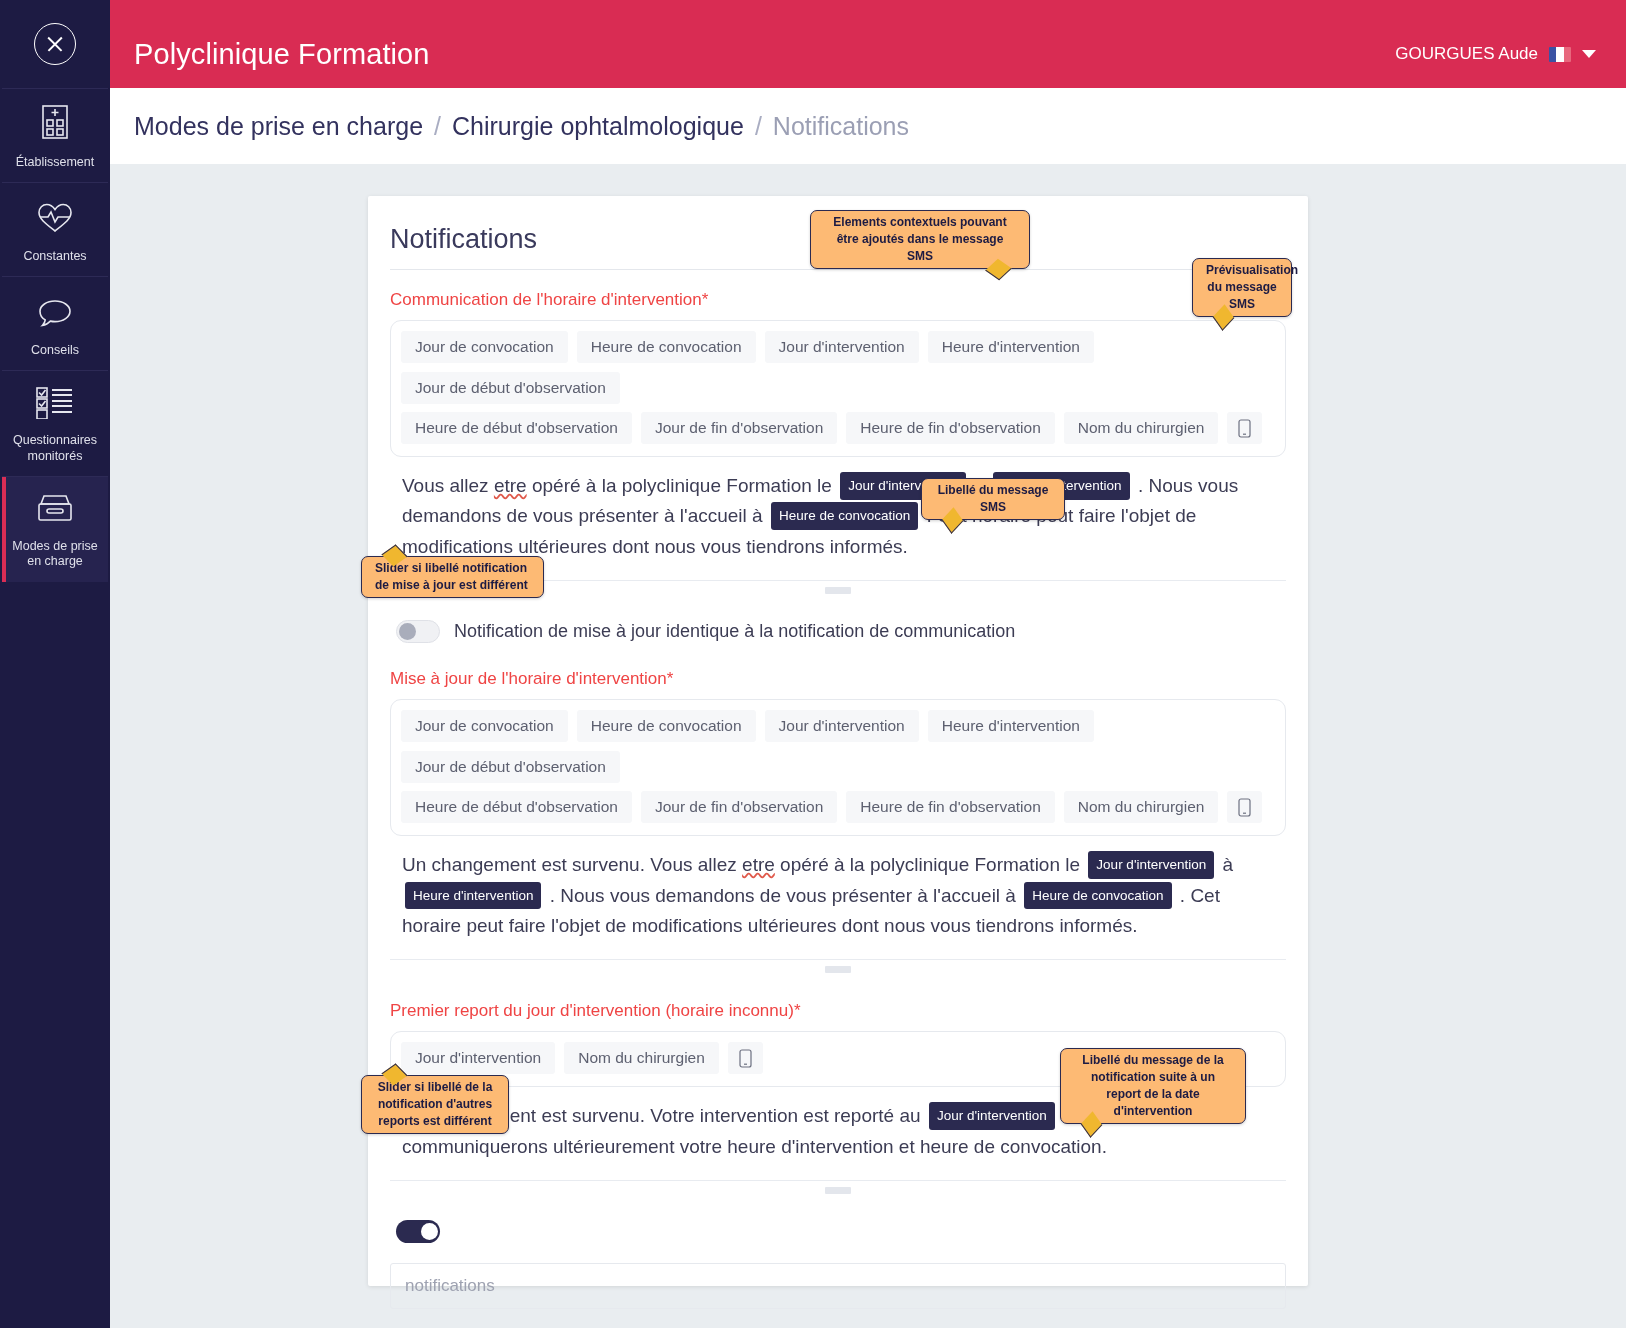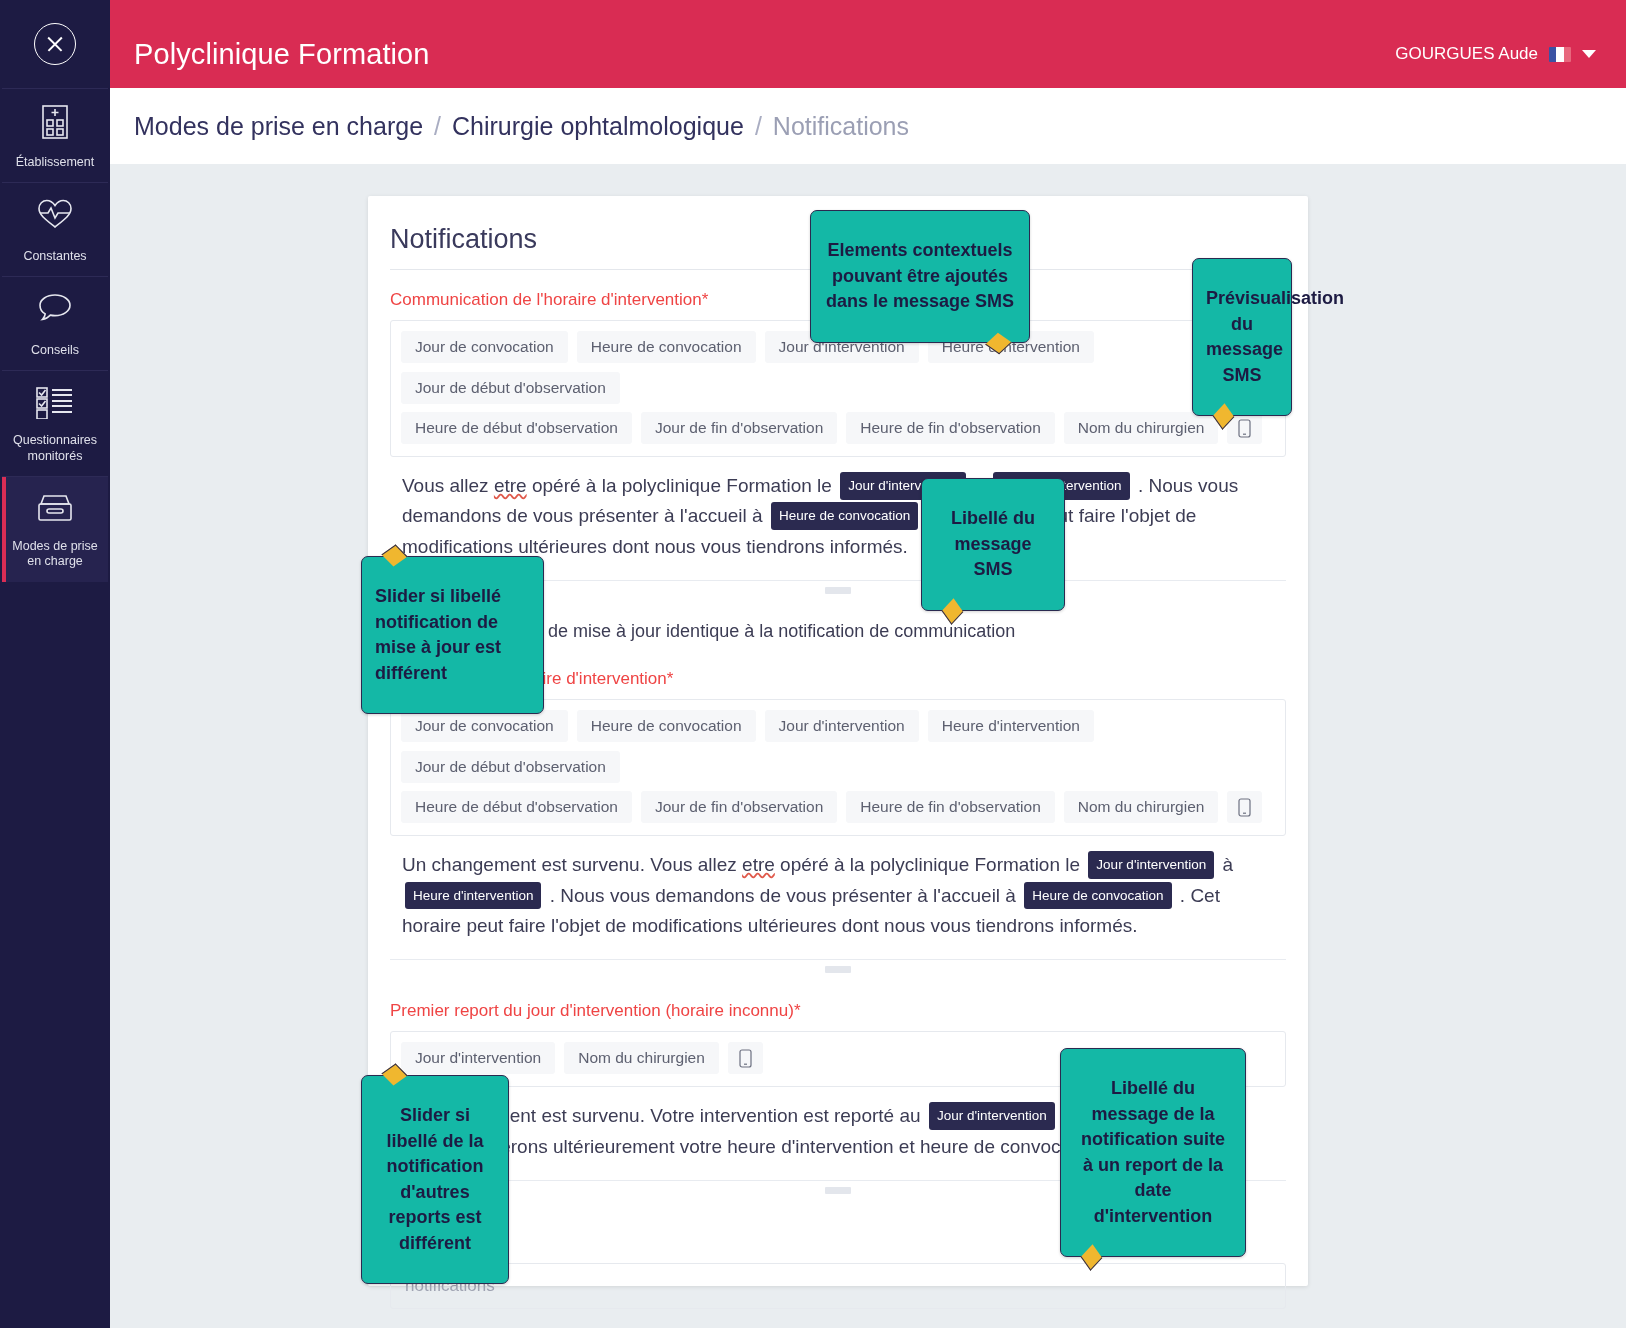--- a/index.html
+++ b/index.html
@@ -29,21 +29,21 @@
   }
   .circle-x:before, .circle-x:after {
     content:""; position:absolute; left:50%; top:50%;
     width:19px; height:1.6px; background:#fff;
   }
   .circle-x:before { transform:translate(-50%,-50%) rotate(45deg); }
   .circle-x:after  { transform:translate(-50%,-50%) rotate(-45deg); }
 
   .side-item {
     width:106px; min-height:94px;
-    display:flex; flex-direction:column; align-items:center; justify-content:space-between;
+    display:flex; flex-direction:column; align-items:center; justify-content:flex-end;
     color:#dfe0ea; font-size:12.5px; text-align:center; line-height:1.25;
     border-top:1px solid #2d2a56;
     padding:14px 4px 12px; position:relative;
   }
   .side-item .ic { margin-bottom:9px; display:block; }
   .side-item.active { background:#26234f; }
   .side-item.active:before {
     content:""; position:absolute; left:0; top:0; bottom:0; width:4px; background:#da2d55;
   }
 
@@ -74,21 +74,21 @@
   #card {
     position:absolute; left:258px; top:32px; width:940px; height:1090px;
     background:#fff; border-radius:2px; box-shadow:0 1px 4px rgba(0,0,0,.10);
     padding:24px 22px 0 22px;
   }
   #card-title { font-size:27px; color:#3a3a5c; font-weight:400; padding:4px 0 14px 0; }
   .hr { height:1px; background:#e4e7ec; }
   .sec-label { font-size:17px; color:#ef4444; padding:20px 0 10px 0; }
 
   .tagbox {
-    border:1px solid #e6e9ee; border-radius:3px; background:#fff;
+    border:1px solid #e6e9ee; border-radius:11px; background:#fff;
     padding:10px 10px 4px 10px;
   }
   .tagrow { display:flex; flex-wrap:wrap; gap:9px; margin-bottom:8px; }
   .chip {
     background:#f6f7f9; color:#5d6070; font-size:15.5px;
     padding:7px 14px; border-radius:3px; white-space:nowrap;
   }
   .chip.icn { padding:6px 11px; display:flex; align-items:center; }
 
   .msgbody {
@@ -120,24 +120,24 @@
   .lastfield {
     margin-top:14px;
     border:1px solid #e6e9ee; border-radius:3px;
     height:46px; display:flex; align-items:center; padding:0 14px;
     font-size:17px; color:#9ea2b1;
   }
   .footer { display:flex; justify-content:flex-end; gap:12px; padding:30px 0 0 0; }
 
   
   .callout {
-    position:absolute; background:#14b8a6; color:#1d1b43;
+    position:absolute; background:#fdba74; color:#1d1b43;
     border:1.5px solid #2b2a50; border-radius:7px;
-    font-size:18px; font-weight:bold; line-height:1.42; text-align:center;
-    padding:27px 13px; z-index:40; box-shadow:0 1px 3px rgba(0,0,0,.18);
+    font-size:12px; font-weight:bold; line-height:1.42; text-align:center;
+    padding:3px 13px; z-index:40; box-shadow:0 1px 3px rgba(0,0,0,.18);
   }
   .callout .tail {
     position:absolute; width:17px; height:17px; background:#f0b72f;
     border-right:1.5px solid #2b2a50; border-bottom:1.5px solid #2b2a50;
   }
   .tail.br { right:22px; bottom:-10px; transform:rotate(35deg) skew(-12deg); }
   .tail.bl { left:22px; bottom:-10px; transform:rotate(55deg) skew(12deg); }
   .tail.tl { left:24px; top:-10px; transform:rotate(-135deg) skew(-10deg); }
 </style>
 </head>

